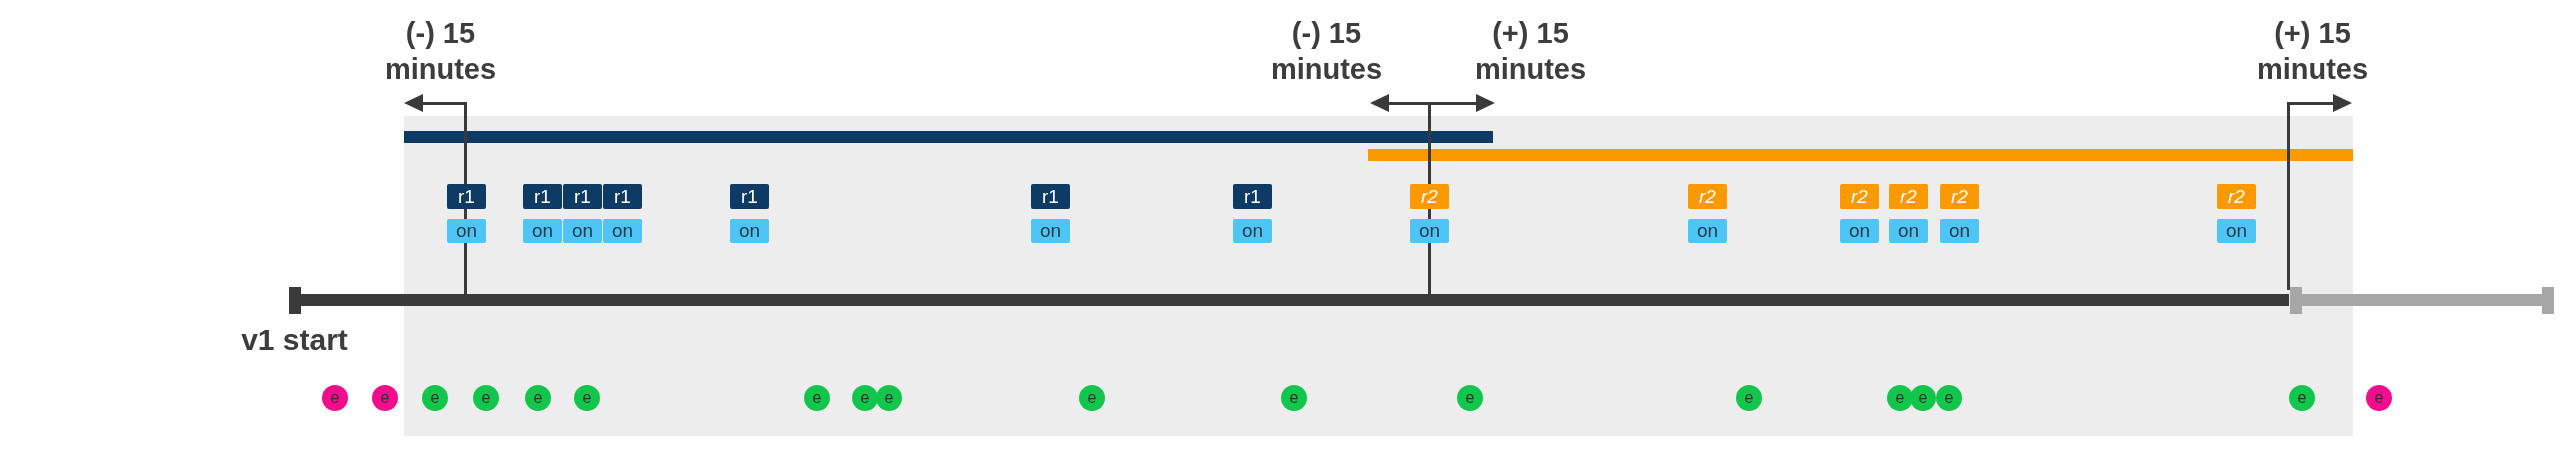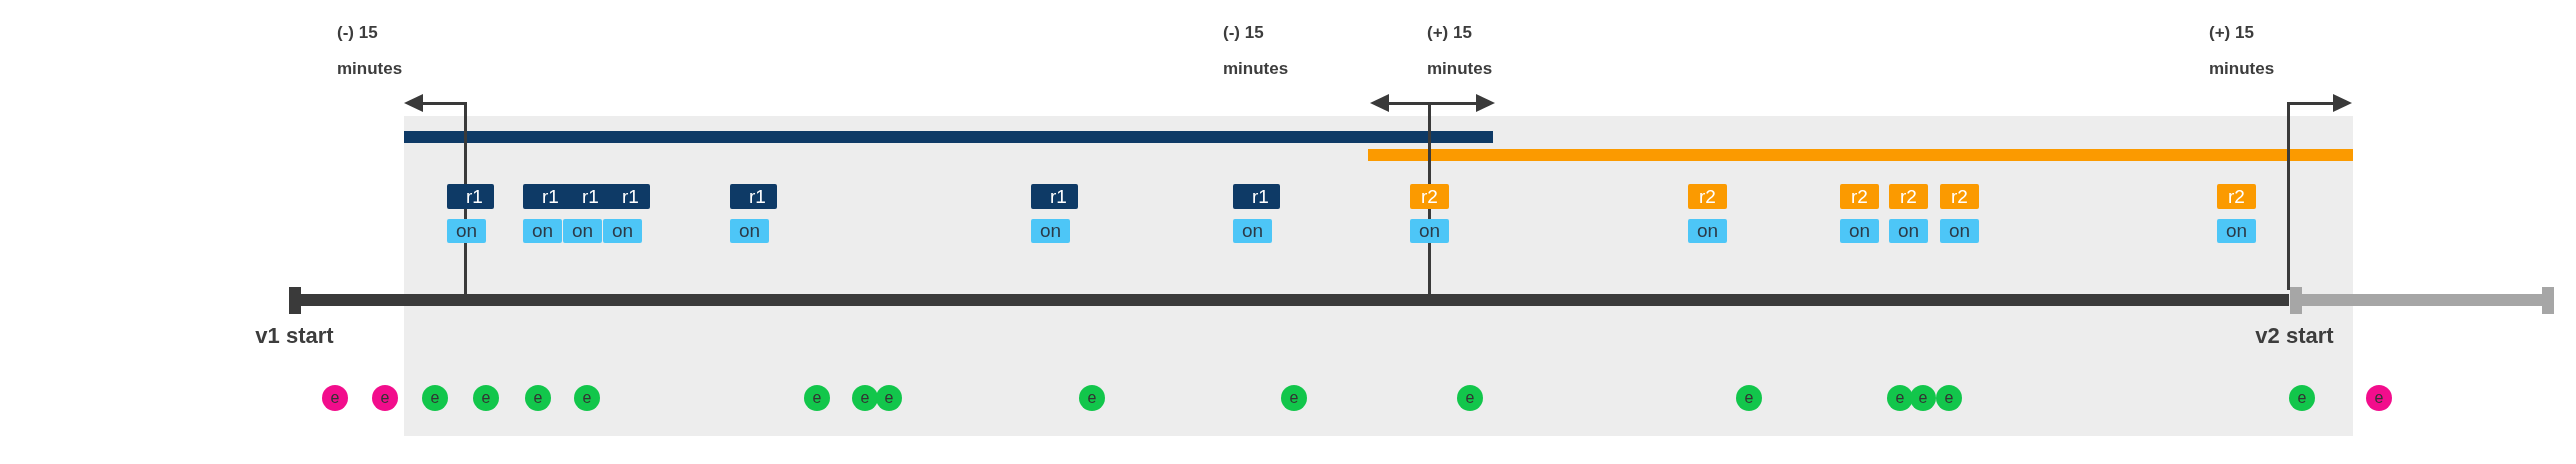--- a/index.html
+++ b/index.html
@@ -9,44 +9,44 @@
   }
   html,body{margin:0;padding:0;background:#fff;}
   .canvas{
     position:relative;width:2576px;height:464px;background:#fff;overflow:hidden;
     font-family:"Liberation Sans", sans-serif;color:var(--text);
   }
   .gray-bg{position:absolute;left:404px;top:116px;width:1949px;height:320px;background:var(--gray-bg);}
   .bar{position:absolute;height:12.2px;}
   .bar.navy{left:404px;top:131px;width:1089px;background:var(--navy);}
   .bar.orange{left:1368px;top:149px;width:985px;background:var(--orange);}
-  .annotation{position:absolute;width:207px;top:15px;text-align:left;font-size:17px;font-weight:bold;line-height:36px;color:var(--text);}
+  .annotation{position:absolute;width:207px;top:15px;text-align:center;font-size:29px;font-weight:bold;line-height:36px;color:var(--text);}
   .ann-left{left:337px;} .ann-midminus{left:1223px;} .ann-midplus{left:1427px;} .ann-right{left:2209px;}
   .hline{position:absolute;height:2.8px;background:var(--dark);top:102px;}
   .vline{position:absolute;width:2.8px;background:var(--dark);}
   .arrowhead{position:absolute;width:0;height:0;border-top:9.4px solid transparent;border-bottom:9.4px solid transparent;top:94px;}
   .arrowhead.left{border-right:19px solid var(--dark);}
   .arrowhead.right{border-left:19px solid var(--dark);}
   .row-label{position:absolute;left:0;width:271px;text-align:right;font-size:26px;font-weight:bold;color:var(--text);}
   .row-label.impression{top:191px;}
   .row-label.external{top:383px;}
   .imp-event{position:absolute;top:184px;width:39px;}
   .rbox{width:39px;height:25.4px;border-radius:1.9px;display:flex;align-items:center;justify-content:center;
         font-size:19px;color:#fff;}
-  .rbox.r1{background:var(--navy);padding-left:8px;}
-  .rbox.r2{background:var(--orange);}
+  .rbox.r1{background:var(--navy);}
+  .rbox.r2{background:var(--orange);font-style:italic;}
   .onbox{margin-top:9.4px;width:39px;height:24.4px;border-radius:1.9px;background:var(--lightblue);
          display:flex;align-items:center;justify-content:center;font-size:19px;color:var(--on-text);}
   .timeline-dark{position:absolute;left:289px;top:294px;width:2000px;height:12.2px;background:var(--dark);}
   .tick{position:absolute;top:287px;width:12.2px;height:27px;}
   .tick.dark{left:289px;background:var(--dark);}
   .timeline-gray{position:absolute;left:2290px;top:294px;width:264px;height:12.2px;background:var(--gray-line);}
   .tick.gray1{left:2290px;background:var(--gray-line);}
   .tick.gray2{left:2542px;background:var(--gray-line);}
-  .tl-label{position:absolute;width:207px;top:323px;text-align:center;font-size:22px;font-weight:bold;color:var(--text);}
+  .tl-label{position:absolute;width:207px;top:323px;text-align:center;font-size:30px;font-weight:bold;color:var(--text);}
   .tl-label.v1{left:191px;}
   .tl-label.v2{left:2191px;}
   .ext-event{position:absolute;top:385px;width:26px;height:26px;border-radius:50%;
              display:flex;align-items:center;justify-content:center;font-size:16px;color:#333;}
   .ext-event.green{background:var(--green);}
   .ext-event.pink{background:var(--pink);}
 </style>
 </head>
 <body>
 
@@ -142,21 +142,20 @@
         <div class="onbox">on</div>
       </div>
     </div>
 
   <div class="timeline-dark"></div>
   <div class="tick dark"></div>
   <div class="timeline-gray"></div>
   <div class="tick gray1"></div>
   <div class="tick gray2"></div>
   <div class="tl-label v1">v1 start</div>
-  <div class="tl-label v2">v2 start</div>
 
   <div id="ext-layer">
       <div class="ext-event pink" style="left: 322px;">e</div>
       <div class="ext-event pink" style="left: 372px;">e</div>
       <div class="ext-event green" style="left: 422px;">e</div>
       <div class="ext-event green" style="left: 473px;">e</div>
       <div class="ext-event green" style="left: 525px;">e</div>
       <div class="ext-event green" style="left: 574px;">e</div>
       <div class="ext-event green" style="left: 804px;">e</div>
       <div class="ext-event green" style="left: 852px;">e</div>

